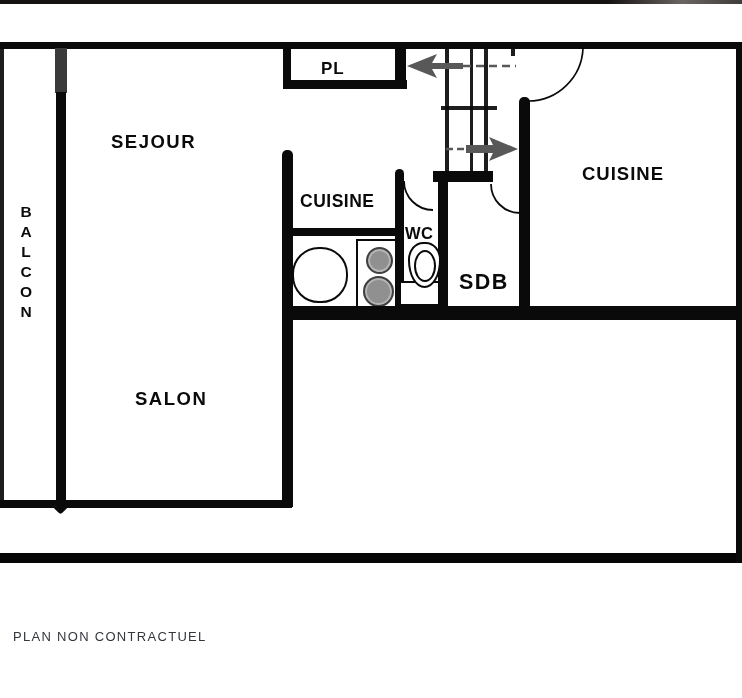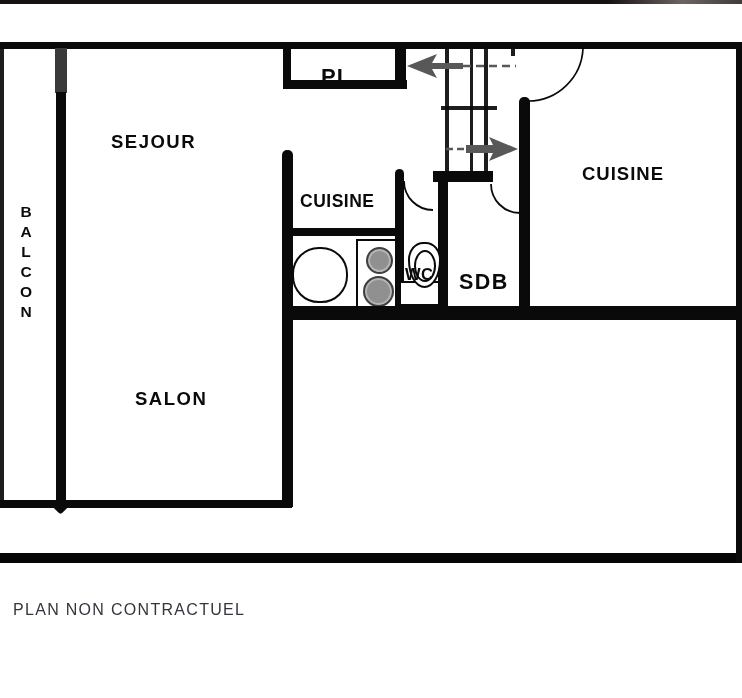--- a/index.html
+++ b/index.html
@@ -24,22 +24,23 @@
     position:absolute;border-radius:50%;
     background:#909090;border:2px solid #3f3f3f;
     box-shadow:inset 0 0 0 2px #b5b5b5;
   }
   .blob{
     position:absolute;background:var(--wall,#0a0a0a);
     transform:rotate(45deg);border-radius:3px;
   }
   .footer-line{
     position:absolute;color:var(--footer-text,#33363d);
-    font-size:16px;letter-spacing:1.3px;font-weight:400;
+    font-size:13px;letter-spacing:1.3px;font-weight:400;
     white-space:nowrap;
+    margin-top:28px;
   }
   .scanbar-top{
     position:absolute;left:0;top:0;width:742px;height:4px;
     background:linear-gradient(90deg,#171212 0%,#171212 82%,#6a6462 92%,#403c3a 100%);
   }
   .scanbar-bottom{position:absolute;background:#050505;}
 </style>
 </head>
 <body>
 
@@ -96,21 +97,21 @@
   </svg>
 
   <div class="label" style="left:111px;top:133px;font-size:18.5px;letter-spacing:1.5px;">SEJOUR</div>
   <div class="label vertical" style="left:15px;top:202px;width:22px;font-size:15.5px;line-height:20px;letter-spacing:0;">B
 A
 L
 C
 O
 N</div>
   <div class="label" style="left:300px;top:193px;font-size:17.5px;letter-spacing:0.5px;text-align:center;">CUISINE</div>
-  <div class="label" style="left:321px;top:66px;font-size:22px;letter-spacing:1px;">PL</div>
-  <div class="label" style="left:405px;top:225px;font-size:16.5px;letter-spacing:0.5px;margin-top:41px;">WC</div>
+  <div class="label" style="left:321px;top:60px;font-size:17px;letter-spacing:1px;">PL</div>
+  <div class="label" style="left:405px;top:225px;font-size:16.5px;letter-spacing:0.5px;">WC</div>
   <div class="label" style="left:459px;top:239px;font-size:21.5px;letter-spacing:1.5px;margin-top:33px;">SDB</div>
   <div class="label" style="left:582px;top:165px;font-size:18.5px;letter-spacing:1px;">CUISINE</div>
   <div class="label" style="left:135px;top:390px;font-size:18.5px;letter-spacing:1.5px;">SALON</div>
 
   <div class="footer-line" style="left:13px;top:601px;">PLAN NON CONTRACTUEL</div>
 
 </div>
 
 </body></html>

